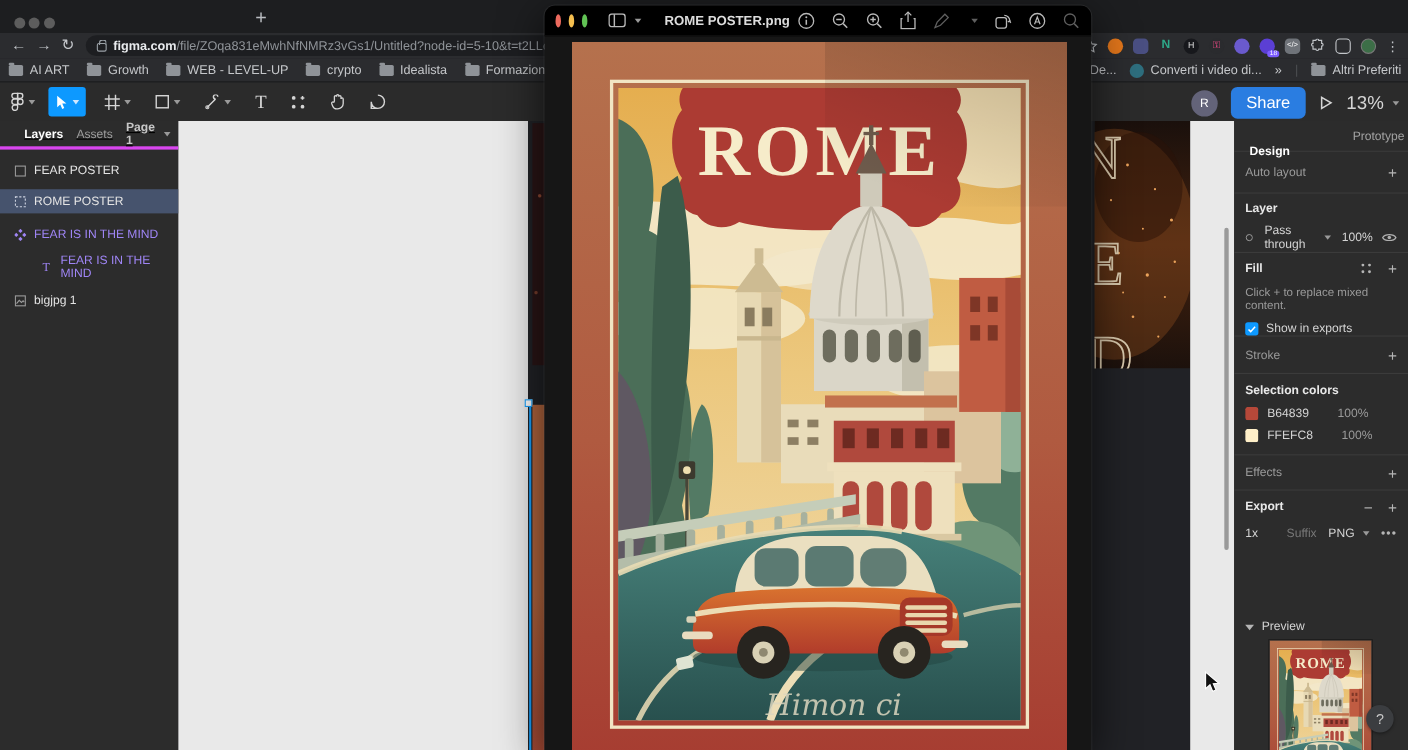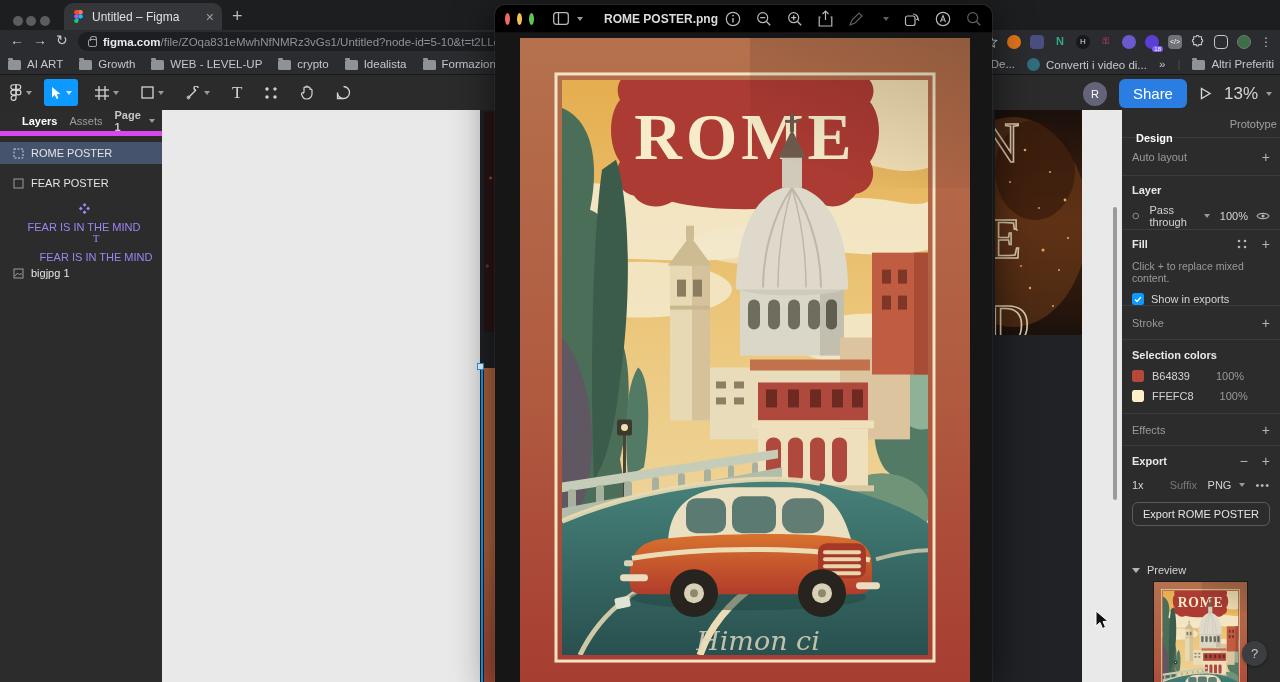--- a/index.html
+++ b/index.html
@@ -25,21 +25,21 @@
     border:1px solid #9aa0a6; border-bottom:none; border-radius:3px 3px 0 0; }
   #url-text { font-size:11.5px; white-space:nowrap; overflow:hidden; }
   #url-text b { color:#e8eaed; font-weight:bold; }
   #url-text span { color:#8f9398; }
   #ext-cluster { right:8px; top:31px; display:flex; align-items:center; gap:9px; height:21px; }
   .ext { width:14px; height:14px; border-radius:4px; display:inline-block; position:relative; }
   .ext.round { border-radius:50%; }
   #bookmarks { left:0; top:53px; width:1280px; height:22px; background:#2b2c2f;
     border-bottom:1px solid #17181a; display:flex; align-items:center; padding:0 8px; gap:16px;
     font-size:11.5px; color:#c5c7ca; }
-  .bm { display:flex; align-items:flex-end; gap:6px; white-space:nowrap; }
+  .bm { display:flex; align-items:center; gap:6px; white-space:nowrap; }
   .folder { width:13px; height:10px; background:#8f9398; border-radius:1.5px; position:relative; }
   .folder:before { content:""; position:absolute; left:0; top:-2px; width:5px; height:2px; background:#8f9398; border-radius:1px 1px 0 0; }
   #bm-right { position:absolute; right:6px; top:0; height:22px; display:flex; align-items:center; gap:12px; }
   .cal-icon { width:13px; height:13px; background:#1a73e8; border-radius:3px; color:#fff; font-size:8px;
     display:flex; align-items:center; justify-content:center; font-weight:bold; }
   .conv-icon { width:13px; height:13px; background:#2e6e7e; border-radius:50%; }
 
   
   #figbar { left:0; top:75px; width:1280px; height:35px; background:#2b2b2b; display:flex; align-items:center; }
   .tool { height:35px; display:flex; align-items:center; justify-content:center; color:#d5d5d5; }
@@ -49,29 +49,29 @@
   #tool-move { background:#0d99ff; width:34px; height:27px; border-radius:3px; margin:0 6px 0 8px; }
   #figbar-right { position:absolute; right:8px; top:79px; display:flex; align-items:center; gap:12px; }
   #avatar-r { width:24px; height:24px; border-radius:50%; background:#636379; color:#fff;
     font-size:11px; display:flex; align-items:center; justify-content:center; }
   #share-btn { background:#2a7de1; color:#fff; font-size:15px; padding:6px 14px; border-radius:6px;text-align:center; }
   #zoom-ctl { color:#d5d5d5; font-size:17px; display:flex; align-items:center; gap:4px; }
 
   
   #left-panel { left:0; top:110px; width:162px; height:572px; background:#2c2c2c; z-index:3; }
   #lp-tabs { height:26px; display:flex; align-items:center; gap:12px; padding:0 10px;
-    border-bottom:5px solid #d946ef; font-size:11px; }
+    border-bottom:3px solid #d946ef; font-size:11px;text-decoration:underline; }
   #lp-tabs .on { color:#fff; font-weight:bold; }
   #lp-tabs .off { color:#9d9d9d; }
   #page-sel { margin-left:auto; color:#c7c7c7; display:flex; align-items:center; gap:4px; font-weight:bold; }
   .lrow { height:22px; display:flex; align-items:center; gap:7px; padding:0 6px 0 12px;
     font-size:11px; color:#e4e4e4; margin-top:8px; }
   .lrow.first { margin-top:6px; }
   .lrow.sel { background:#46536d; }
-  .lrow.purple { color:#9f85f5;flex-direction:column; }
+  .lrow.purple { color:#9f85f5; }
   .lrow.indent { padding-left:36px; }
   .licon { width:12px; height:12px; flex:0 0 12px; display:flex; align-items:center; justify-content:center; }
 
   
   #canvas { left:162px; top:110px; width:960px; height:572px; background:#212226; z-index:1; }
   #big-frame { left:0; top:0; width:318px; height:572px; background:#e9e9e9; }
   #sel-outline { left:318.5px; top:256px; width:2px; height:316px; background:#18a0fb; }
   #sel-handle { left:315px; top:253px; width:7px; height:7px; background:#fff; border:1.5px solid #18a0fb; }
   #rome-edge { left:322px; top:258px; width:11px; height:314px;
     background:linear-gradient(#b5673f 55%, #a64a35); }
@@ -305,31 +305,20 @@
       <text x="-8" y="148">E</text>
       <text x="-6" y="234">D</text>
     </g>
   </symbol>
 </svg>
 
 <div id="tabbar" class="abs">
   <div class="traffic abs" style="left:13px"></div>
   <div class="traffic abs" style="left:26px"></div>
   <div class="traffic abs" style="left:40px"></div>
-  <div id="tab" class="abs">
-    <svg width="13" height="13" viewBox="0 0 12 18">
-      <circle cx="9" cy="9" r="3" fill="#1abcfe"></circle>
-          <path d="M3,0 h3 v6 h-3 a3,3 0 0 1 0,-6" fill="#f24e1e"></path>
-      <path d="M6,0 h3 a3,3 0 0 1 0,6 h-3 z" fill="#ff7262"></path>
-          <path d="M3,6 h3 v6 h-3 a3,3 0 0 1 0,-6" fill="#a259ff"></path>
-      <path d="M3,12 h3 v3 a3,3 0 1 1 -3,-3" fill="#0acf83"></path>
-    </svg>
-    <span id="tab-title">Untitled – Figma</span>
-    <span id="tab-close">×</span>
-  </div>
   <div id="newtab-btn" class="abs">+</div>
 </div>
 
 <div id="navbar" class="abs"></div>
 <span class="nav-glyph abs" style="left:10px">←</span>
 <span class="nav-glyph abs" style="left:33px">→</span>
 <span class="nav-glyph abs" style="left:56px">↻</span>
 <div id="url-pill" class="abs">
   <span id="url-lock"></span>
   <span id="url-text"><b>figma.com</b><span>/file/ZOqa831eMwhNfNMRz3vGs1/Untitled?node-id=5-10&amp;t=t2LLouLUTpZxhI9...</span></span>
@@ -500,35 +489,35 @@
           <circle cx="5" cy="5" r="3.6" fill="none" stroke="#9d9d9d" stroke-width="1.3"></circle>
           <line x1="8" y1="8" x2="11" y2="11" stroke="#9d9d9d" stroke-width="1.3"></line>
         </svg>
     <span class="on">Layers</span>
     <span class="off">Assets</span>
     <span id="page-sel">
           <span>Page 1</span>
           <span class="chev"></span>
         </span>
   </div>
+  <div class="lrow">
+    <span class="licon">
+          <svg width="11" height="11" viewBox="0 0 11 11">
+            <rect x="1" y="1" width="9" height="9" fill="none" stroke="#9b9b9b" stroke-width="1"></rect>
+          </svg>
+        </span>
+    <span>FEAR POSTER</span>
+  </div>
   <div class="lrow sel first">
     <span class="licon">
           <svg width="11" height="11" viewBox="0 0 11 11">
             <rect x="1" y="1" width="9" height="9" fill="none" stroke="#cfd5e2" stroke-width="1" stroke-dasharray="2 1.5"></rect>
           </svg>
         </span>
     <span>ROME POSTER</span>
-  </div>
-  <div class="lrow">
-    <span class="licon">
-          <svg width="11" height="11" viewBox="0 0 11 11">
-            <rect x="1" y="1" width="9" height="9" fill="none" stroke="#9b9b9b" stroke-width="1"></rect>
-          </svg>
-        </span>
-    <span>FEAR POSTER</span>
   </div>
   <div class="lrow purple">
     <span class="licon">
           <svg width="11" height="11" viewBox="0 0 12 12" fill="#9f85f5">
             <rect x="4.6" y="0.5" width="3" height="3" transform="rotate(45 6 2)"></rect>
             <rect x="4.6" y="8.5" width="3" height="3" transform="rotate(45 6 10)"></rect>
             <rect x="0.5" y="4.6" width="3" height="3" transform="rotate(45 2 6)"></rect>
             <rect x="8.5" y="4.6" width="3" height="3" transform="rotate(45 10 6)"></rect>
           </svg>
         </span>
@@ -634,23 +623,20 @@
       <span class="rp-minus">−</span>
       <span class="rp-plus">+</span>
     </div>
     <div class="row" style="margin-top:12px">
       <span>1x</span>
       <span class="dim" style="margin-left:26px; color:#777">Suffix</span>
       <span style="margin-left:auto; margin-right:4px">PNG</span>
       <span class="chev"></span>
       <span style="margin-left:10px; letter-spacing:1px; color:#b5b5b5">•••</span>
     </div>
-    <div class="row" style="margin-top:11px">
-      <button id="export-btn">Export ROME POSTER</button>
-    </div>
   </div>
   <div style="padding:2px 10px 0">
     <div class="row" style="gap:7px">
       <span style="width:0;height:0;border-left:4px solid transparent;border-right:4px solid transparent;border-top:5px solid #b5b5b5"></span>
       <span>Preview</span>
     </div>
     <div id="thumb-wrap">
       <svg width="93" height="136" viewBox="0 0 450 660" preserveAspectRatio="none">
             <use href="#rome-poster"></use>
           </svg>

